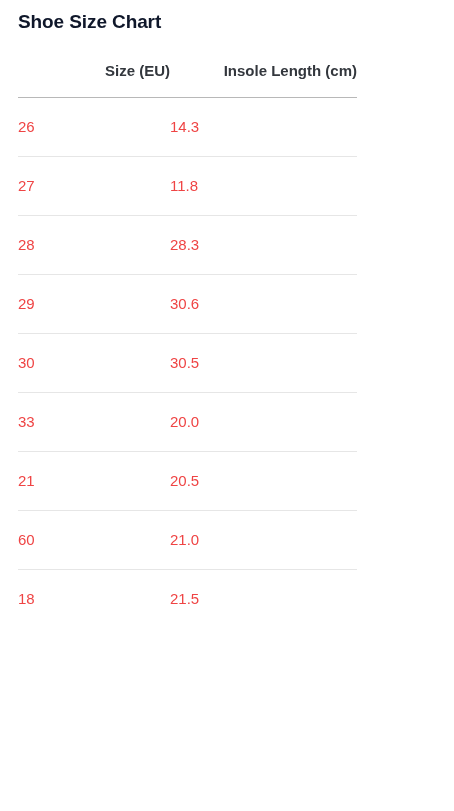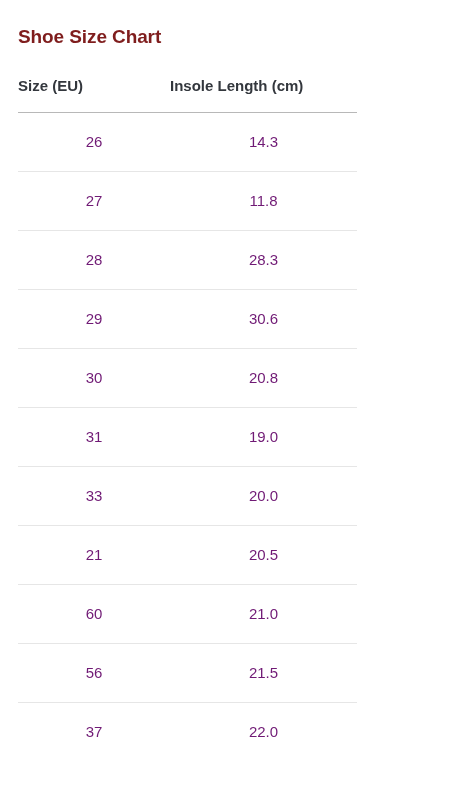--- a/index.html
+++ b/index.html
@@ -21,55 +21,55 @@
     width: 454px;
     height: 811px;
     background: #ffffff;
     box-sizing: border-box;
     padding: 0 18px;
     overflow: hidden;
   }
 
   .page-title {
     margin: 0;
-    padding-top: 25px;
+    padding-top: 10px;
     font-size: 19px;
     font-weight: bold;
     line-height: 24px;
     letter-spacing: -0.1px;
-    color: #7f1d1d;
+    color: #0f172a;
     white-space: nowrap;
   }
 
   .size-table {
     width: 339px;
     border-collapse: collapse;
     table-layout: fixed;
     margin-top: 27px;
   }
 
   .size-table col.col-size   { width: 152px; }
   .size-table col.col-insole { width: 187px; }
 
   .size-table thead th {
-    text-align: left;
+    text-align: right;
     font-size: 15px;
     font-weight: bold;
     color: #33373d;
     padding: 0 0 16px 0;
     line-height: 20px;
     white-space: nowrap;
     border-bottom: 1px solid #b8b8b8;
   }
 
   .size-table tbody td {
-    text-align: center;
+    text-align: left;
     font-size: 15px;
     font-weight: normal;
-    color: #701a75;
+    color: #ef4444;
     line-height: 20px;
     height: 58px;
     padding: 0;
     vertical-align: middle;
     border-bottom: 1px solid #e6e6e6;
     white-space: nowrap;
     margin-top: 16px;
   }
 
   .size-table tbody tr:last-child td {
@@ -106,42 +106,34 @@
         <tr>
           <td>28</td>
           <td>28.3</td>
         </tr>
         <tr>
           <td>29</td>
           <td>30.6</td>
         </tr>
         <tr>
           <td>30</td>
-          <td>20.8</td>
-        </tr>
-        <tr>
-          <td>31</td>
-          <td>19.0</td>
+          <td>30.5</td>
         </tr>
         <tr>
           <td>33</td>
           <td>20.0</td>
         </tr>
         <tr>
           <td>21</td>
           <td>20.5</td>
         </tr>
         <tr>
           <td>60</td>
           <td>21.0</td>
         </tr>
         <tr>
-          <td>56</td>
+          <td>18</td>
           <td>21.5</td>
-        </tr>
-        <tr>
-          <td>37</td>
-          <td>22.0</td>
         </tr>
       </tbody>
   </table>
 
 </div>
 
 </body></html>

